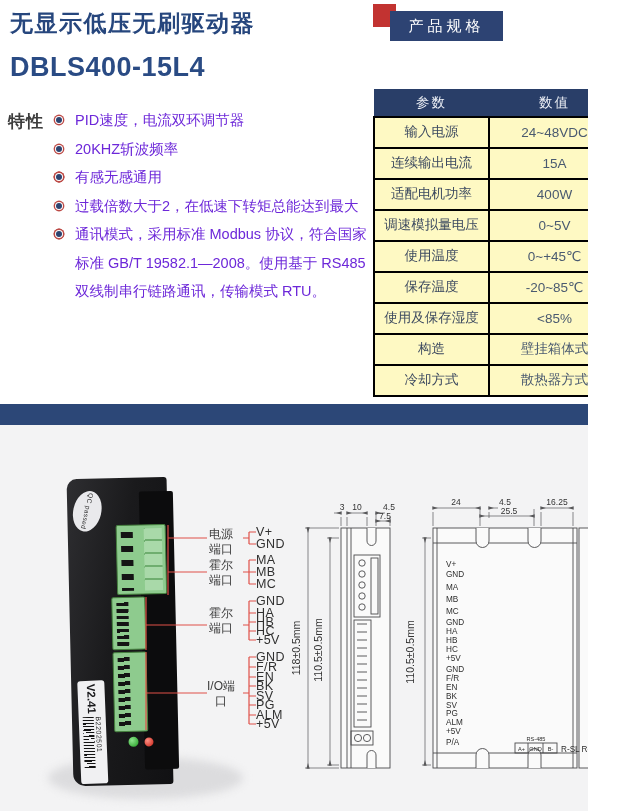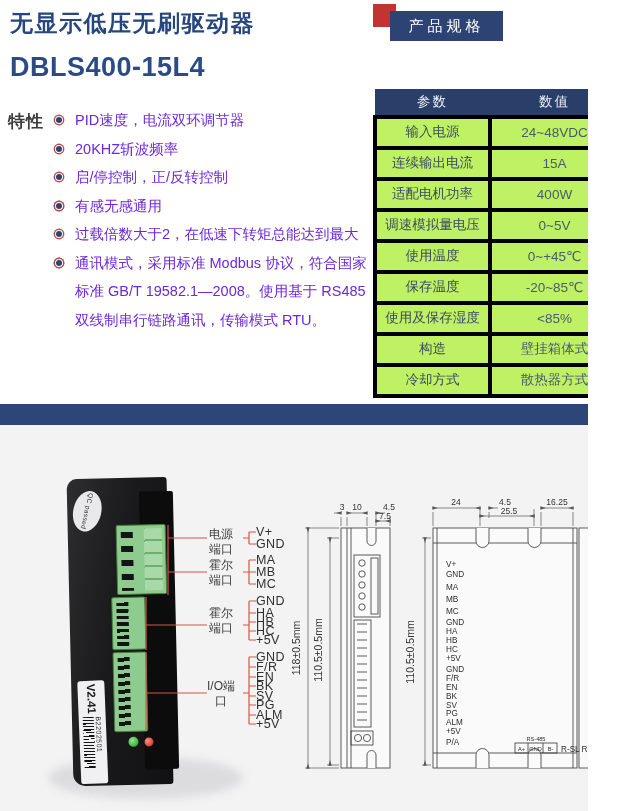--- a/index.html
+++ b/index.html
@@ -23,21 +23,21 @@
 
   
   .spec-red-square { position:absolute; left:373px; top:4px; width:23px; height:23px; background:#c23331; }
   .spec-badge { position:absolute; left:390px; top:11px; width:113px; height:30px; background:#2d4373;
     color:#ffffff; font-size:15px; letter-spacing:4px; text-align:center; line-height:30px; }
   .spec-table { position:absolute; left:373px; top:57px; width:248px; border-collapse:collapse;
     border:1px solid #efa0a0;margin-top:32px; }
   .spec-table th { background:#293e68; color:#eef1f7; font-weight:400; font-size:13.5px; height:27px;
     border:1px solid #293e68; letter-spacing:2px; }
   .spec-table th + th { border-left:1px solid #5a6d94; }
-  .spec-table td { border:4px solid #000000; font-size:13.5px; text-align:center; height:31px; background:#bef264; }
+  .spec-table td { border:2px solid #000000; font-size:13.5px; text-align:center; height:31px; background:#fef9c3; }
   .spec-table td.param { width:115px; color:#3d4a60; }
   .spec-table td.value { color:#4a5a70; }
 
   
   .blue-band { position:absolute; left:0; top:404px; width:625px; height:21px; background:#2c4777; }
   .drawings { position:absolute; left:0; top:425px; width:625px; height:386px; background:#f3f3f4; }
 
   
   .photo-shadow { position:absolute; left:48px; top:332px; width:195px; height:42px; background:#dcdcde;
     border-radius:50%; filter:blur(4px); }
@@ -95,21 +95,21 @@
   <div class="title-block">
     <div class="category-title">无显示低压无刷驱动器</div>
     <div class="model-title">DBLS400-15L4</div>
   </div>
 
   <div class="features">
     <div class="features-label">特性</div>
     <ul class="feature-list">
       <li class="feature-item"><span class="bullet"></span><span>PID速度，电流双环调节器</span></li>
       <li class="feature-item"><span class="bullet"></span><span>20KHZ斩波频率</span></li>
-      <li class="feature-item"><span class="bullet"></span><span>启/停控制，正/反转控制</span></li>
+      <li class="feature-item"><span class="bullet"></span></li>
       <li class="feature-item"><span class="bullet"></span></li>
       <li class="feature-item"><span class="bullet"></span><span>有感无感通用</span></li>
       <li class="feature-item"><span class="bullet"></span><span>过载倍数大于2，在低速下转矩总能达到最大</span></li>
       <li class="feature-item"><span class="bullet"></span></li>
       <li class="feature-item"><span class="bullet"></span><span>通讯模式，采用标准 Modbus 协议，符合国家标准 GB/T 19582.1—2008。使用基于 RS485 双线制串行链路通讯，传输模式 RTU。</span></li>
     </ul>
   </div>
 
   <div class="spec-red-square"></div>
   <div class="spec-badge">产品规格</div>

